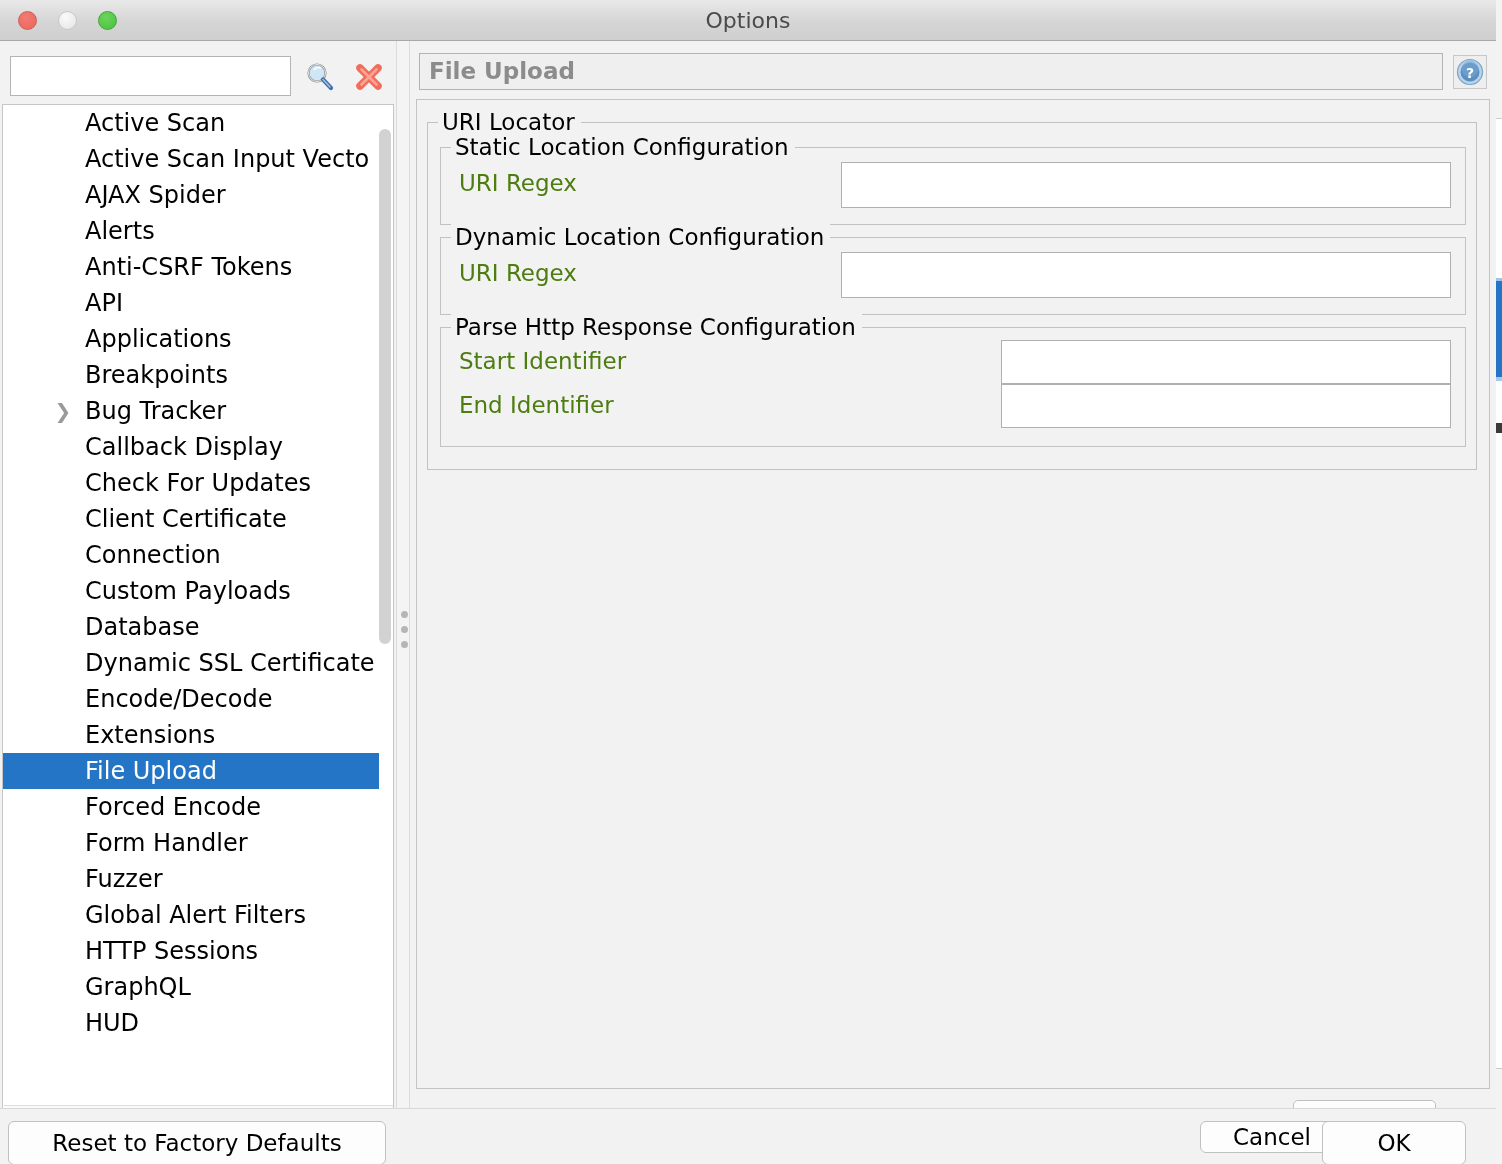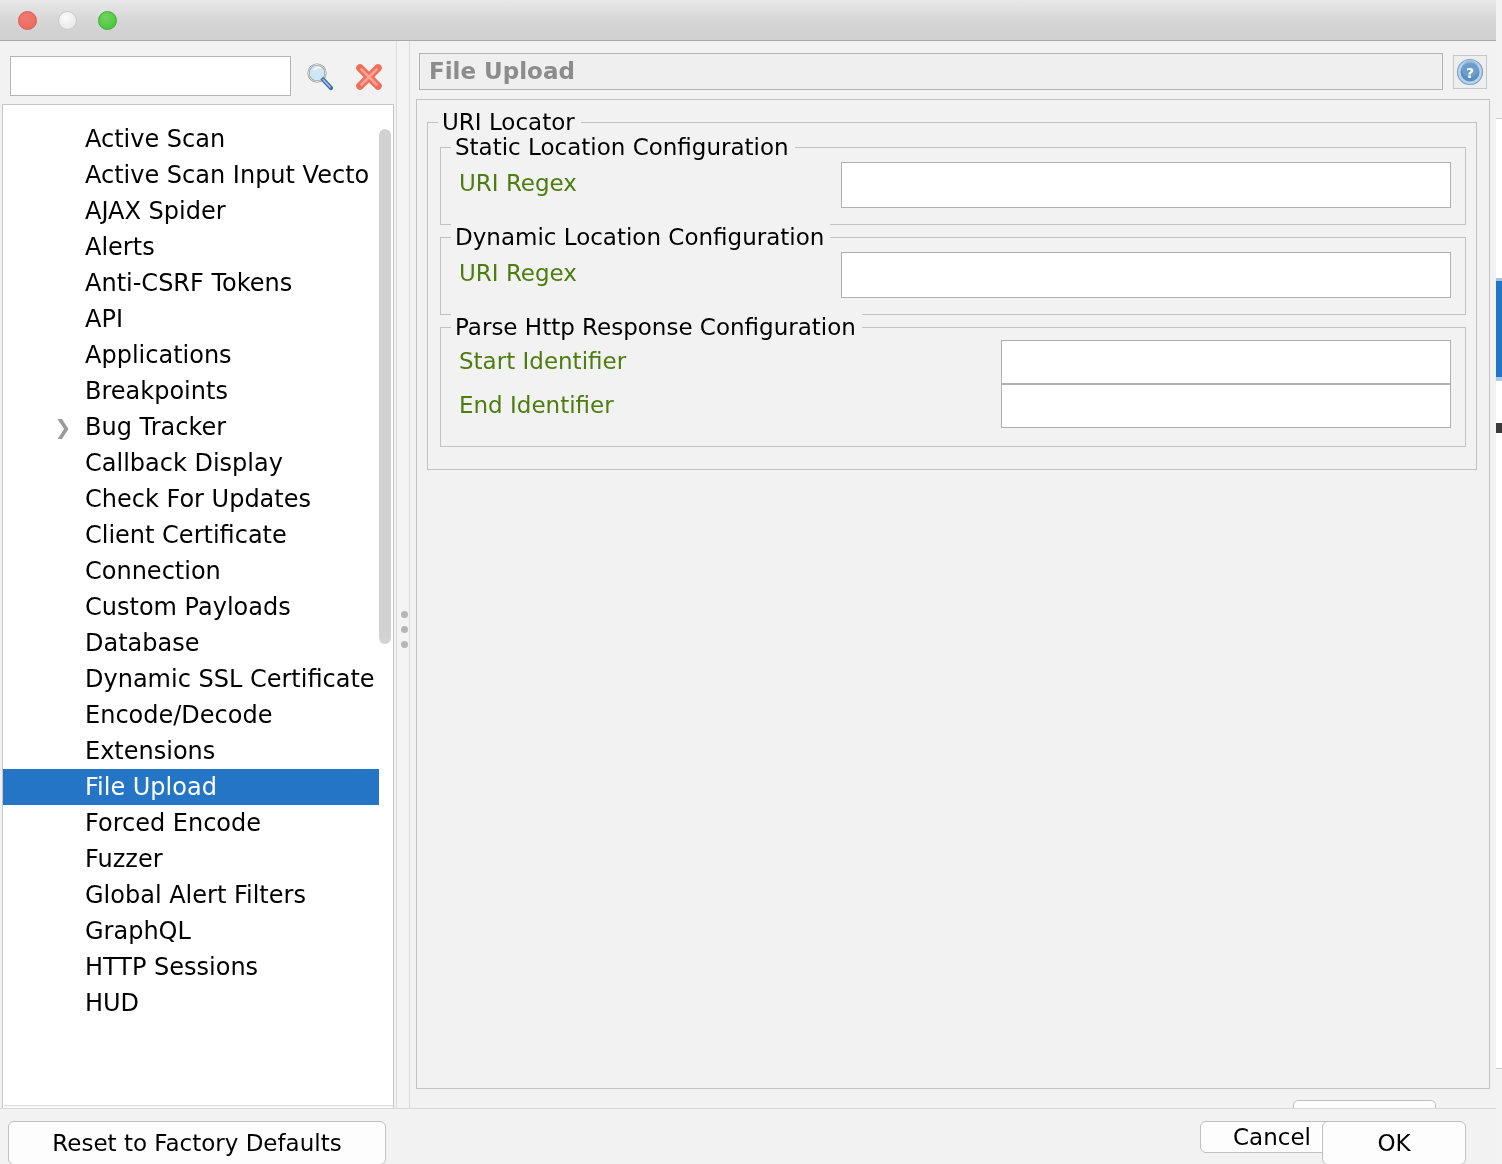--- a/index.html
+++ b/index.html
@@ -99,21 +99,21 @@
     position: absolute;
     left: 2px; top: 63px;
     width: 392px; height: 1028px;
     box-sizing: border-box;
     border: 1px solid #c6c6c6;
     background: #ffffff;
     overflow: hidden;
   }
   .treeview {
     position: absolute;
-    left: 0; top: 16px;
+    left: 0; top: 0;
     width: 380px; height: 1000px;
     background: #ffffff;
     overflow: hidden;
   }
   .tree-item {
     position: relative;
     height: 36px;
     line-height: 36px;
     font-size: 24px;
     color: #000000;
@@ -327,20 +327,21 @@
     <div class="bs-seg" style="top:381px;height:42px;background:#ffffff;"></div>
     <div class="bs-seg" style="top:423px;height:10px;background:#3a3a3a;"></div>
     <div class="bs-seg" style="top:433px;height:635px;background:#ffffff;"></div>
     <div class="bs-seg" style="top:1068px;height:96px;background:#f3f3f3;border-top:1px solid #cccccc;"></div>
   </div>
 
   <div class="titlebar">
     <div class="tl tl-close"></div>
     <div class="tl tl-min"></div>
     <div class="tl tl-max"></div>
+    <div class="title-text">Options</div>
   </div>
 
   <div class="leftpanel">
 
     <div class="searchrow">
       <div class="searchbox">
         <input type="text" value="" placeholder="" style="">
       </div>
 
       <div class="icon-btn icon-search">
@@ -382,24 +383,25 @@
           <div class="tree-item"><span>Check For Updates</span></div>
           <div class="tree-item"><span>Client Certificate</span></div>
           <div class="tree-item"><span>Connection</span></div>
           <div class="tree-item"><span>Custom Payloads</span></div>
           <div class="tree-item"><span>Database</span></div>
           <div class="tree-item"><span>Dynamic SSL Certificate</span></div>
           <div class="tree-item"><span>Encode/Decode</span></div>
           <div class="tree-item"><span>Extensions</span></div>
           <div class="tree-item selected"><span>File Upload</span></div>
           <div class="tree-item"><span>Forced Encode</span></div>
+          <div class="tree-item"><span>Form Handler</span></div>
           <div class="tree-item"><span>Fuzzer</span></div>
           <div class="tree-item"><span>Global Alert Filters</span></div>
+          <div class="tree-item"><span>HTTP Sessions</span></div>
           <div class="tree-item"><span>GraphQL</span></div>
-          <div class="tree-item"><span>HTTP Sessions</span></div>
           <div class="tree-item"><span>HUD</span></div>
         </div>
 
       <div class="tree-vscroll">
         <div class="thumb"></div>
       </div>
 
       <div class="tree-hscroll">
         <div class="thumb"></div>
       </div>

